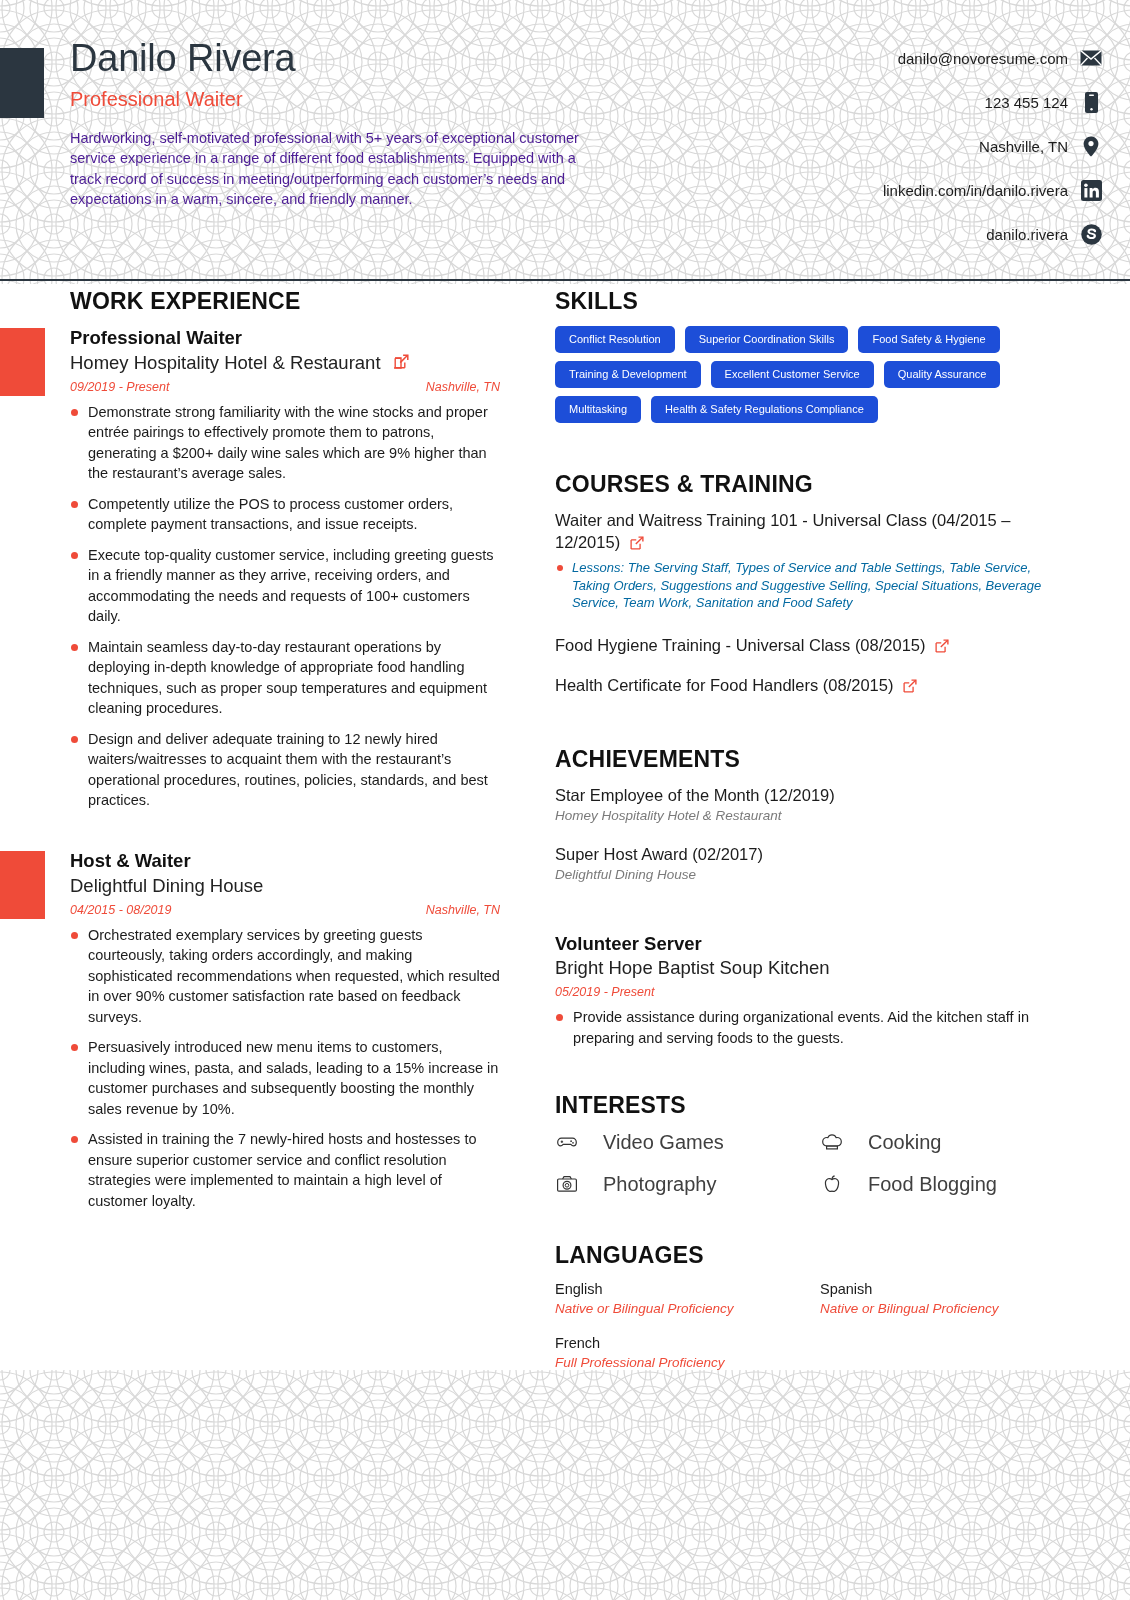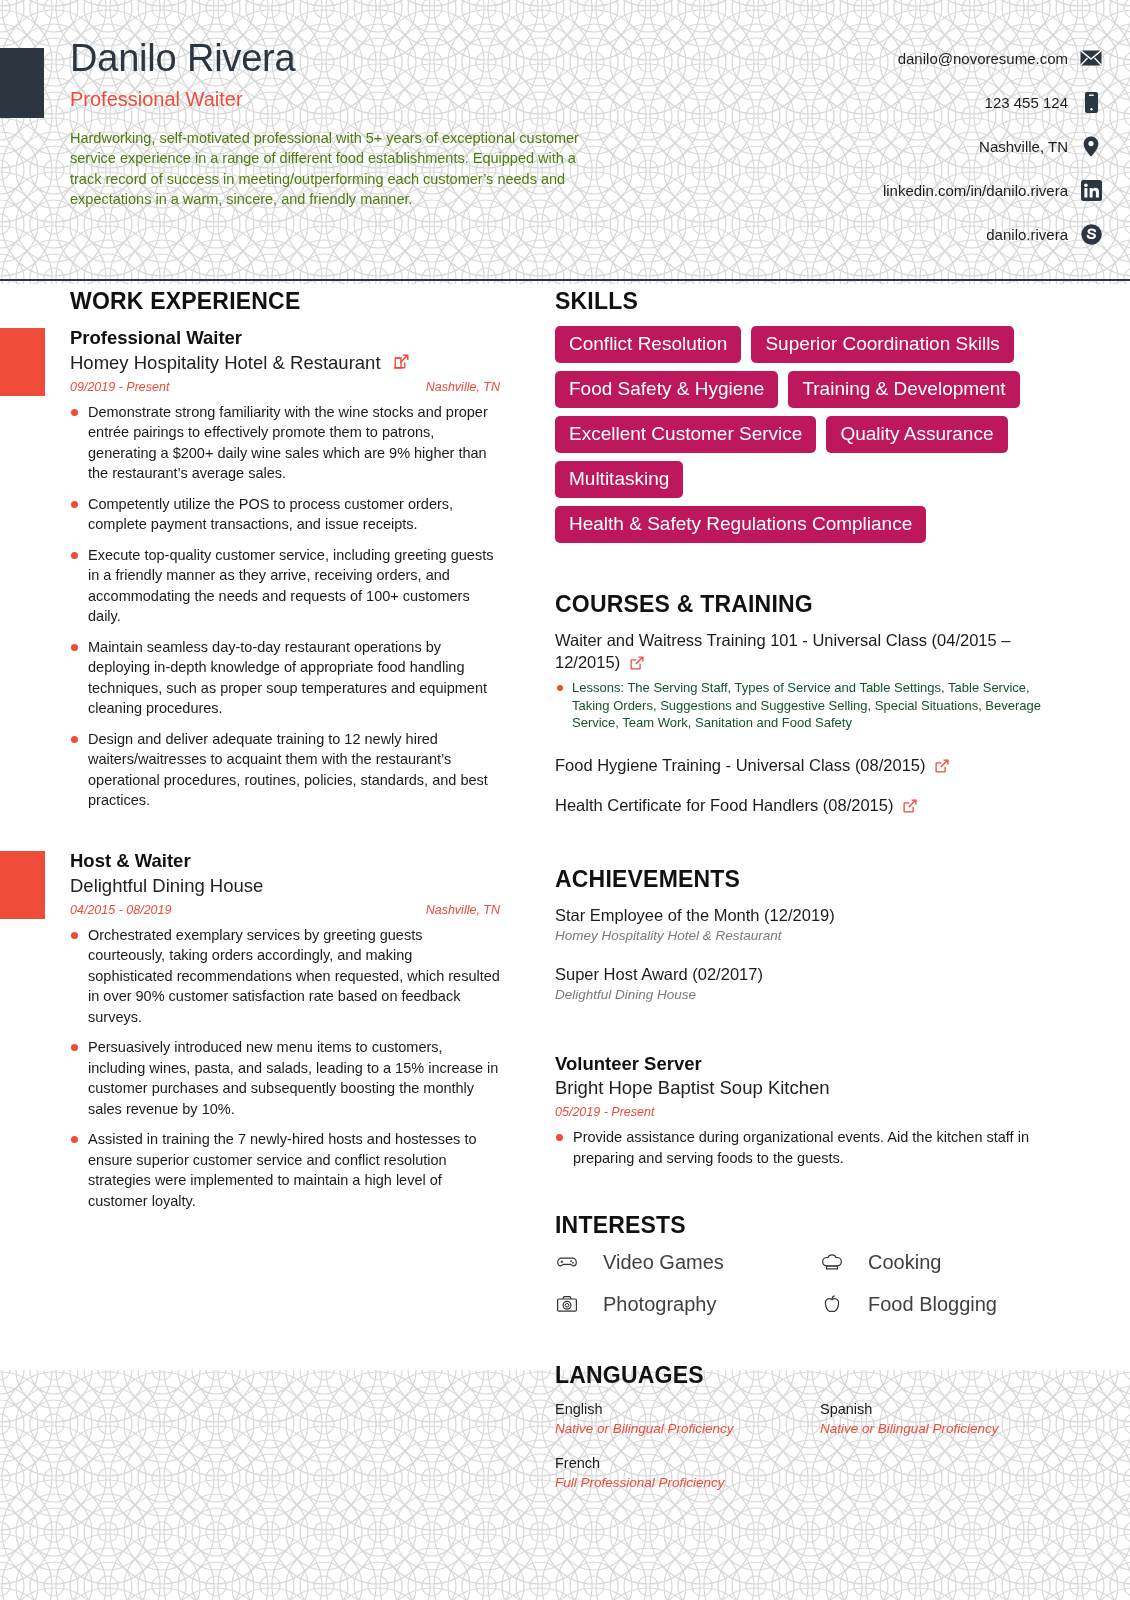--- a/index.html
+++ b/index.html
@@ -62,21 +62,21 @@
     color: #ef4b39;
     font-weight: 400;
   }
   .summary {
     position: absolute;
     left: 70px;
     top: 128px;
     width: 525px;
     font-size: 14.5px;
     line-height: 20.4px;
-    color: #4d7c0f;
+    color: #4c1d95;
   }
 
   .contact {
     position: absolute;
     right: 28px;
     top: 36px;
     width: 380px;
   }
   .contact-row {
     display: flex;
@@ -193,23 +193,23 @@
   }
 
   
   .tags {
     display: flex;
     flex-wrap: wrap;
     gap: 8px 10px;
     max-width: 470px;
   }
   .tag {
-    background: #be185d;
+    background: #1d4ed8;
     color: #ffffff;
-    font-size: 19px;
+    font-size: 11px;
     padding: 7px 14px 8px;
     border-radius: 5px;
     white-space: nowrap;
   }
 
   
   .course { margin-bottom: 16px; }
   .course-title {
     font-size: 16.5px;
     line-height: 22px;
@@ -219,21 +219,22 @@
     display: inline-block;
     vertical-align: -2px;
     margin-left: 5px;
   }
   ul.sub-bullets { list-style: none; margin: 4px 0 0 0; padding: 0; }
   ul.sub-bullets li {
     position: relative;
     padding-left: 17px;
     font-size: 13px;
     line-height: 17.5px;
-    color: #14532d;
+    color: #0369a1;
+    font-style: italic;
   }
   ul.sub-bullets li::before {
     content: "";
     position: absolute;
     left: 2px;
     top: 6px;
     width: 6px;
     height: 6px;
     border-radius: 50%;
     background: #ef4b39;

